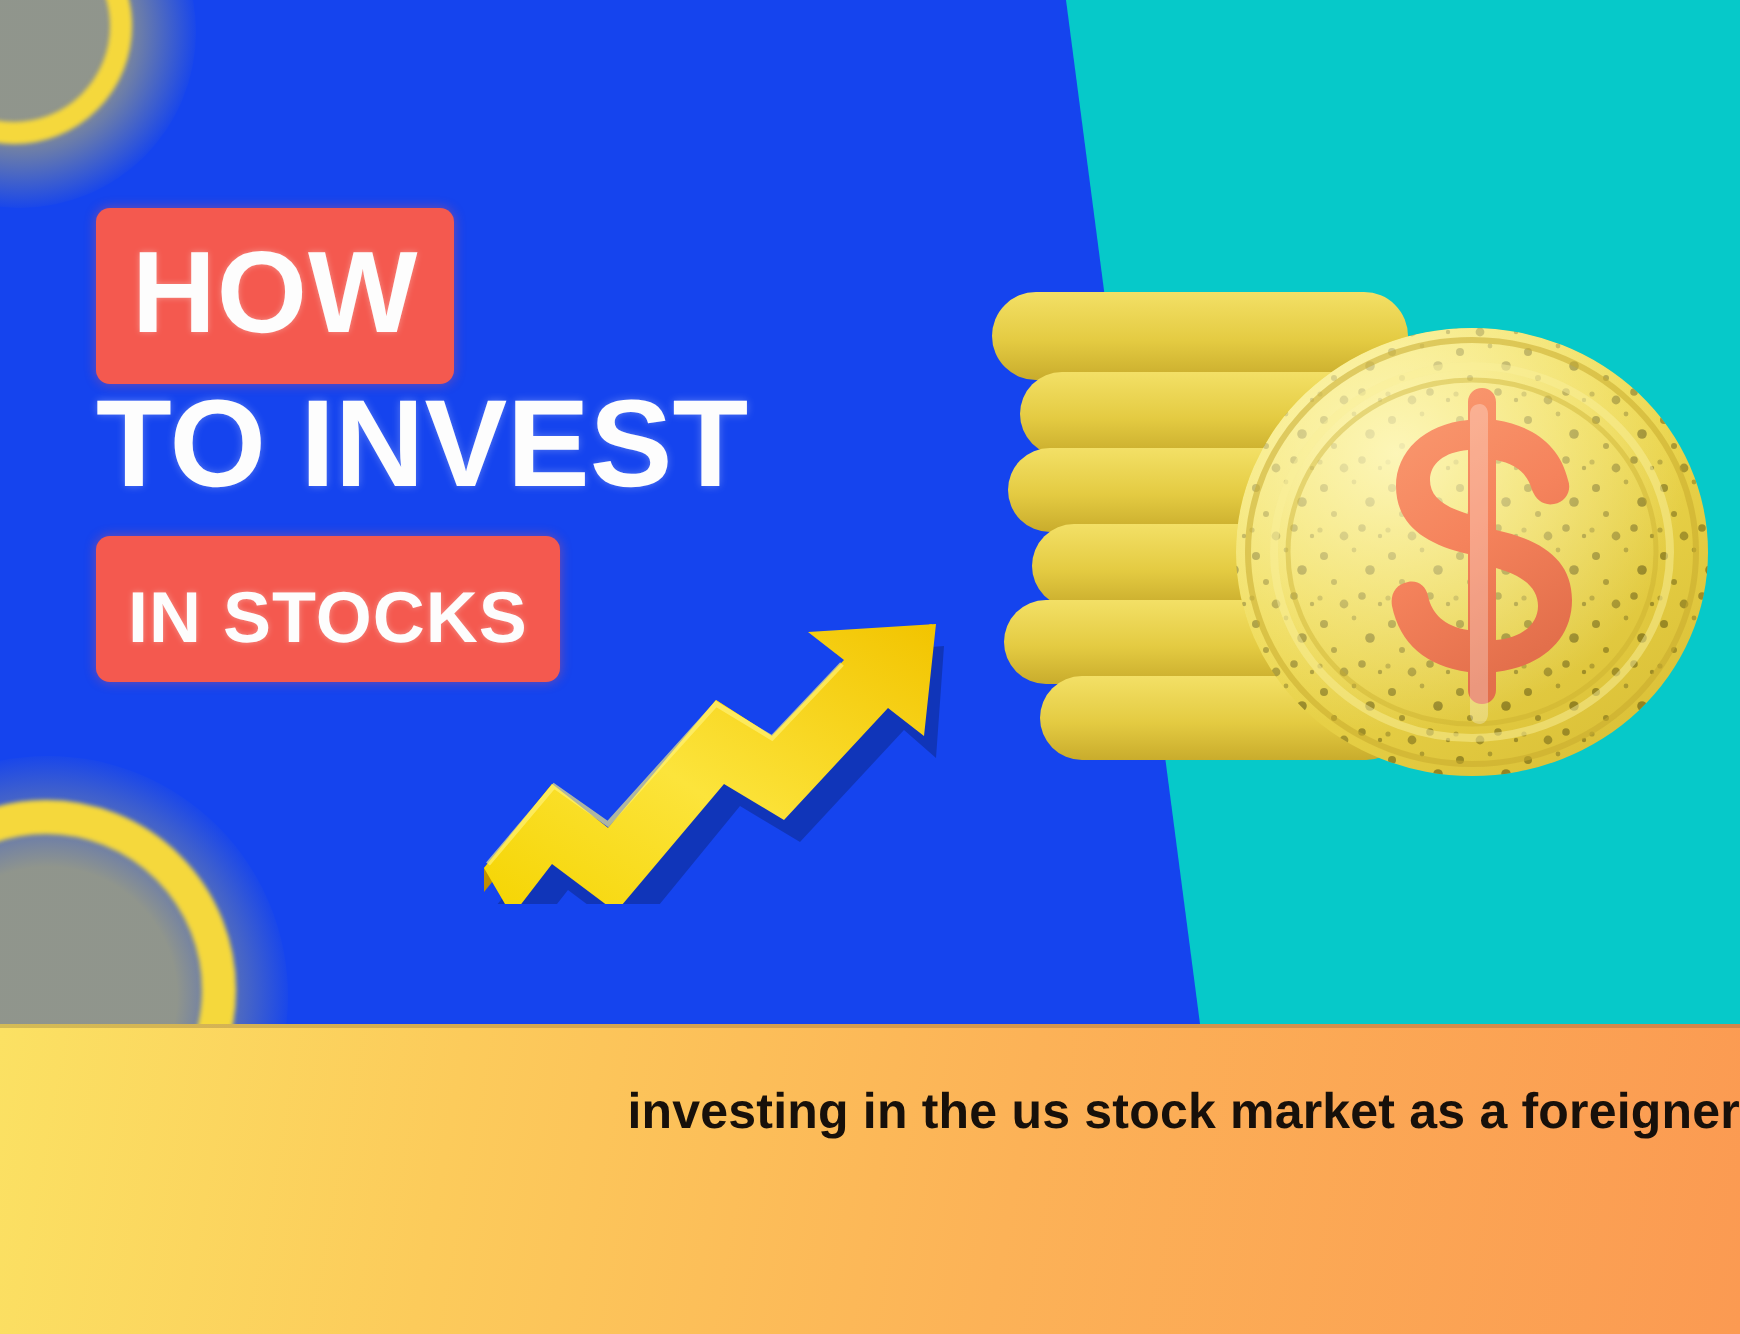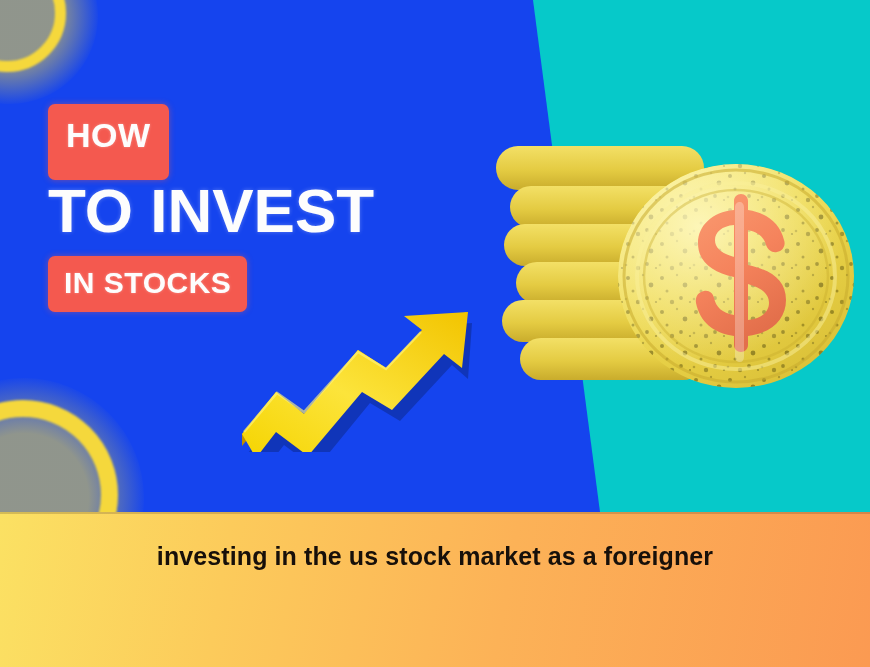--- a/index.html
+++ b/index.html
@@ -61,53 +61,53 @@
     background:#F4594F;
     border-radius:7px;
     color:#FDFDFD;
     font-weight:bold;
     letter-spacing:0.5px;
     line-height:1;
     text-shadow:0 0 3px rgba(255,255,255,0.35);
     box-shadow:0 0 6px rgba(244,89,79,0.45);
   }
   .badge-how {
-    font-size:34px;
-    padding:14px 18px 28px 18px;
+    font-size:58px;
+    padding:14px 18px 16px 18px;
   }
   .line-invest {
     display:block;
     color:#FDFDFD;
     font-size:62px;
     font-weight:bold;
     line-height:1;
     letter-spacing:0px;
     text-shadow:0 0 4px rgba(255,255,255,0.30);
   }
   .badge-stocks {
     margin-top:14px;
-    font-size:30px;
-    padding:12px 16px 14px 16px;
+    font-size:36px;
+    padding:23px 16px 14px 16px;
   }
 
   
   .arrow { position:absolute; left:236px; top:312px; width:260px; height:140px; }
 
   
   .coins { position:absolute; left:488px; top:136px; width:372px; height:270px; }
 
   
   .banner {
     position:absolute; left:0; top:512px; width:870px; height:155px;
     background:linear-gradient(100deg,#FBE163 0%,#FCCB5B 26%,#FCB257 58%,#FB9A52 100%);
     border-top:2px solid rgba(60,50,40,0.20);
   }
   .banner-text {
     position:absolute; left:0; top:28px; width:870px;
-    text-align:center;
+    text-align:right;
     color:#17100A;
     font-size:25px;
     font-weight:bold;
     letter-spacing:0.1px;
     white-space:nowrap;
   }
 </style>
 </head>
 <body>
 

